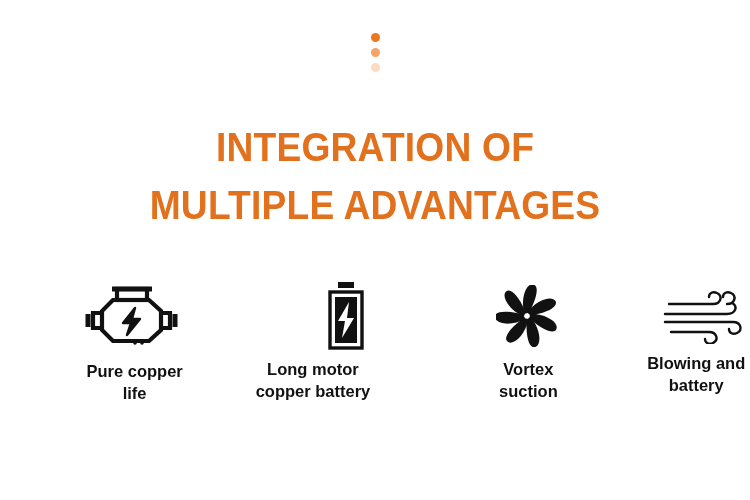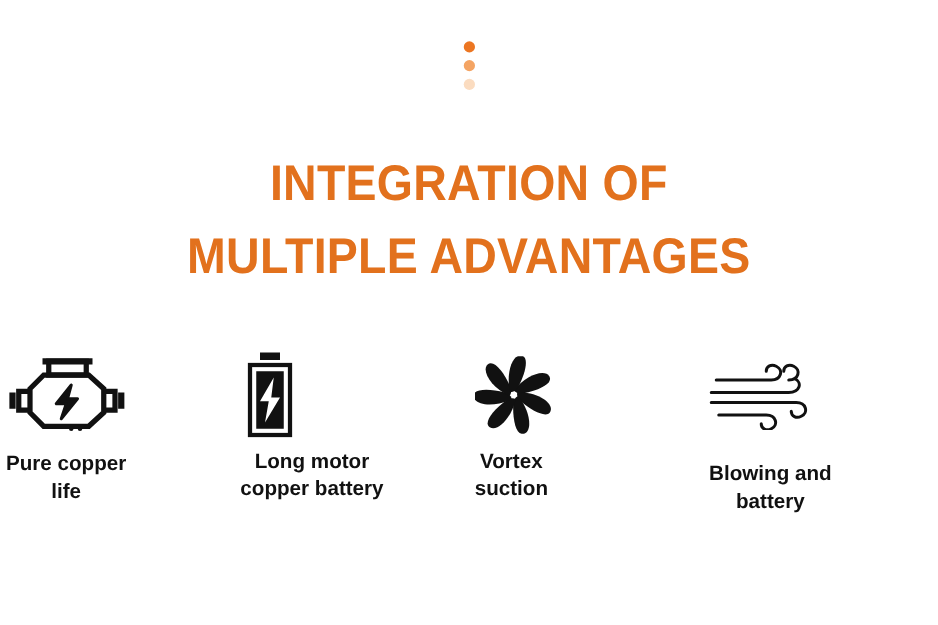--- a/index.html
+++ b/index.html
@@ -70,40 +70,40 @@
     left: 0;
     width: 750px;
     display: flex;
     align-items: flex-start;
     justify-content: space-around;
   }
   .feature {
     width: 178px;
     display: flex;
     flex-direction: column;
-    align-items: flex-start;
+    align-items: flex-end;
   }
   .feature-icon {
     height: 72px;
     display: flex;
     align-items: center;
     justify-content: center;
   }
   .feature-label {
     margin-top: 8px;
     font-size: 16.5px;
     font-weight: 700;
     line-height: 22px;
     color: #111111;
     text-align: center;
     max-width: 170px;
   }
   .feature-2 .feature-label,
   .feature-3 .feature-label { margin-top: 6px; }
-  .feature-4 .feature-label { margin-top: 16px; }
+  .feature-4 .feature-label { margin-top: 0; }
 
   svg { display: block; }
 </style>
 </head>
 <body>
 
 <div class="page">
 
   <div class="dots">
     <span class="dot dot-1"></span>

